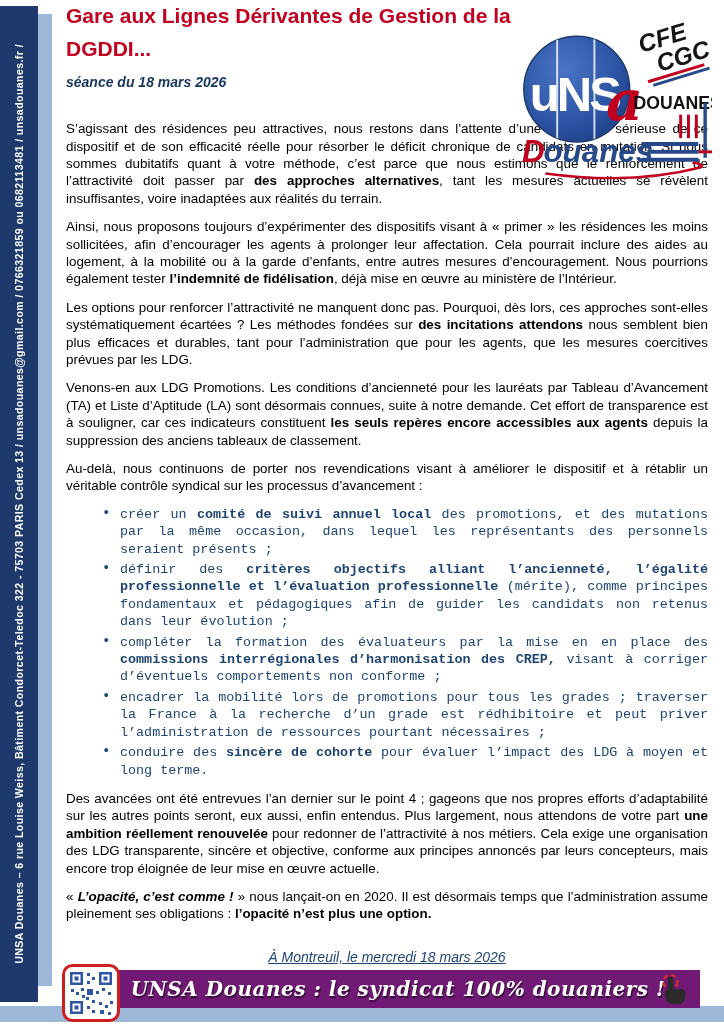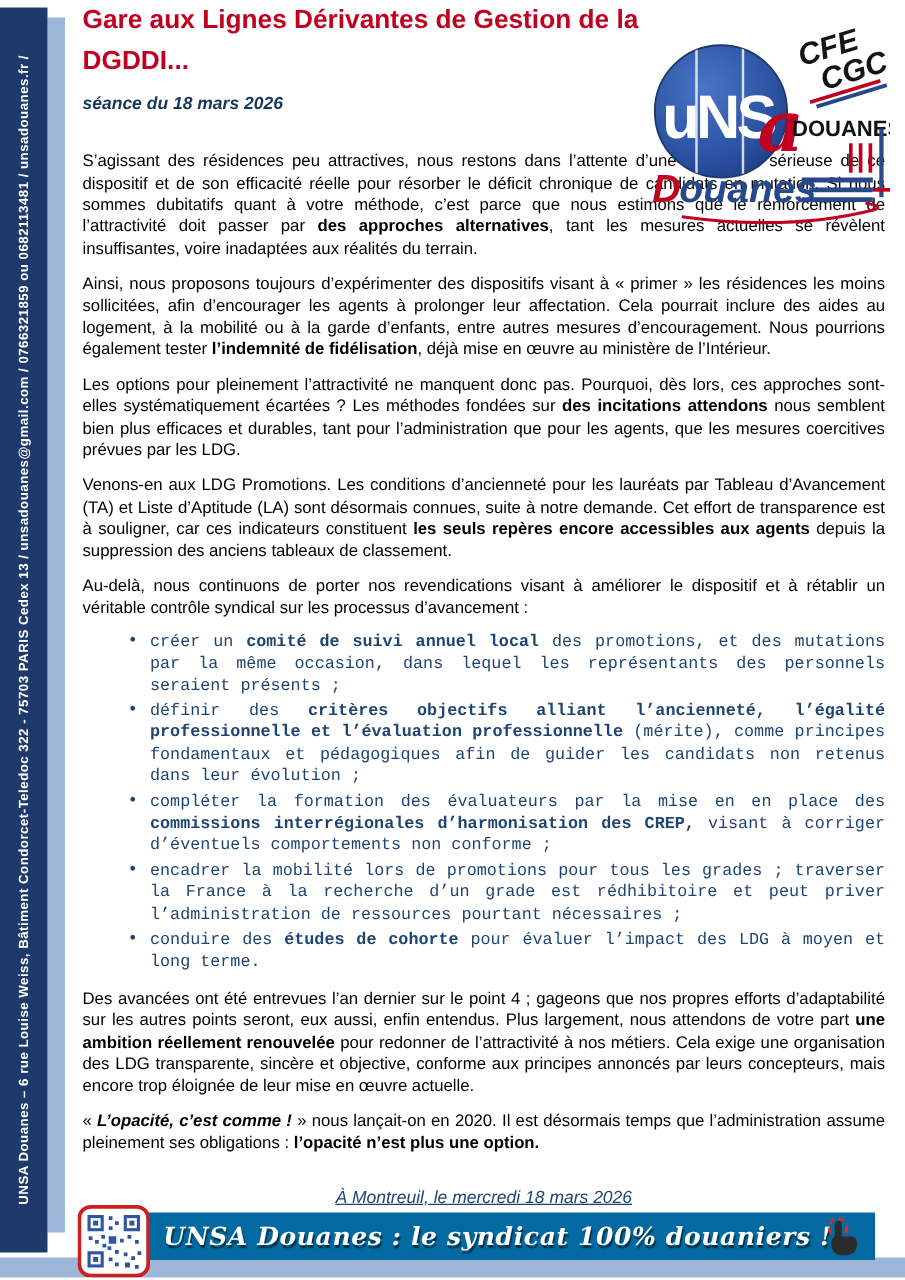--- a/index.html
+++ b/index.html
@@ -29,21 +29,21 @@
   .doc-body .b{font-weight:bold;}
   .doc-body .i{font-style:italic;}
   .signoff{margin-top:26px;color:#1e4472;font-size:14px;font-style:italic;
            text-decoration:underline;text-align:center;}
 
   
   .logo{position:absolute;right:12px;top:12px;width:196px;height:168px;}
 
   
   .bottom-strip{position:absolute;left:0;top:1006px;width:724px;height:16px;background:#9db7d9;}
-  .footer-bar{position:absolute;left:96px;top:970px;width:604px;height:38px;background:#0369a1;
+  .footer-bar{position:absolute;left:96px;top:970px;width:604px;height:38px;background:#701a75;
               display:flex;align-items:center;justify-content:center;gap:14px;cursor:pointer;}
   .slogan{color:#ffffff;font-size:20px;font-style:italic;font-weight:bold;
           font-family:"DejaVu Serif",serif;letter-spacing:.5px;
           text-shadow:1px 2px 1px rgba(0,0,0,.55);white-space:nowrap;}
   .click-icon{position:absolute;right:10px;top:3px;}
   .qr-box{position:absolute;left:62px;top:964px;width:58px;height:58px;}
 </style>
 </head>
 <body>
 
@@ -54,29 +54,29 @@
     <div class="vtext">UNSA Douanes – 6 rue Louise Weiss, Bâtiment Condorcet-Teledoc 322 - 75703 PARIS Cedex 13 / unsadouanes@gmail.com / 0766321859 ou 0682113481 / unsadouanes.fr /</div>
   </div>
 
   <div class="content">
     <div class="subtitle">Gare aux Lignes Dérivantes de Gestion de la DGDDI...</div>
     <div class="session-date">séance du 18 mars 2026</div>
 
     <div class="doc-body">
         <p><span>S’agissant des résidences peu attractives, nous restons dans l’attente d’une évaluation sérieuse de ce dispositif et de son efficacité réelle pour résorber le déficit chronique de candidats en mutation. Si nous sommes dubitatifs quant à votre méthode, c’est parce que nous estimons que le renforcement de l’attractivité doit passer par </span><span class="b">des approches alternatives</span><span>, tant les mesures actuelles se révèlent insuffisantes, voire inadaptées aux réalités du terrain.</span></p>
         <p><span>Ainsi, nous proposons toujours d’expérimenter des dispositifs visant à « primer » les résidences les moins sollicitées, afin d’encourager les agents à prolonger leur affectation. Cela pourrait inclure des aides au logement, à la mobilité ou à la garde d’enfants, entre autres mesures d’encouragement. Nous pourrions également tester </span><span class="b">l’indemnité de fidélisation</span><span>, déjà mise en œuvre au ministère de l’Intérieur.</span></p>
-        <p><span>Les options pour pleinement l’attractivité ne manquent donc pas. Pourquoi, dès lors, ces approches sont-elles systématiquement écartées ? Les méthodes fondées sur </span><span class="b">des incitations attendons</span><span> nous semblent bien plus efficaces et durables, tant pour l’administration que pour les agents, que les mesures coercitives prévues par les LDG.</span></p>
+        <p><span>Les options pour renforcer l’attractivité ne manquent donc pas. Pourquoi, dès lors, ces approches sont-elles systématiquement écartées ? Les méthodes fondées sur </span><span class="b">des incitations attendons</span><span> nous semblent bien plus efficaces et durables, tant pour l’administration que pour les agents, que les mesures coercitives prévues par les LDG.</span></p>
         <p><span>Venons-en aux LDG Promotions. Les conditions d’ancienneté pour les lauréats par Tableau d’Avancement (TA) et Liste d’Aptitude (LA) sont désormais connues, suite à notre demande. Cet effort de transparence est à souligner, car ces indicateurs constituent </span><span class="b">les seuls repères encore accessibles aux agents</span><span> depuis la suppression des anciens tableaux de classement.</span></p>
         <p><span>Au-delà, nous continuons de porter nos revendications visant à améliorer le dispositif et à rétablir un véritable contrôle syndical sur les processus d’avancement :</span></p>
         <ul>
           <li><span>créer un </span><span class="b">comité de suivi annuel local</span><span> des promotions, et des mutations par la même occasion, dans lequel les représentants des personnels seraient présents ;</span></li>
           <li><span>définir des </span><span class="b">critères objectifs alliant l’ancienneté, l’égalité professionnelle et l’évaluation professionnelle</span><span> (mérite), comme principes fondamentaux et pédagogiques afin de guider les candidats non retenus dans leur évolution ;</span></li>
           <li><span>compléter la formation des évaluateurs par la mise en en place des </span><span class="b">commissions interrégionales d’harmonisation des CREP,</span><span> visant à corriger d’éventuels comportements non conforme ;</span></li>
           <li><span>encadrer la mobilité lors de promotions pour tous les grades ; traverser la France à la recherche d’un grade est rédhibitoire et peut priver l’administration de ressources pourtant nécessaires ;</span></li>
-          <li><span>conduire des </span><span class="b">études de cohorte</span><span> pour évaluer l’impact des LDG à moyen et long terme.</span></li>
+          <li><span>conduire des </span><span class="b">sincère de cohorte</span><span> pour évaluer l’impact des LDG à moyen et long terme.</span></li>
         </ul>
         <p><span>Des avancées ont été entrevues l’an dernier sur le point 4 ; gageons que nos propres efforts d’adaptabilité sur les autres points seront, eux aussi, enfin entendus. Plus largement, nous attendons de votre part </span><span class="b">une ambition réellement renouvelée</span><span> pour redonner de l’attractivité à nos métiers. Cela exige une organisation des LDG transparente, sincère et objective, conforme aux principes annoncés par leurs concepteurs, mais encore trop éloignée de leur mise en œuvre actuelle.</span></p>
         <p><span>« </span><span class="b i">L’opacité, c’est comme !</span><span> » nous lançait-on en 2020. Il est désormais temps que l’administration assume pleinement ses obligations : </span><span class="b">l’opacité n’est plus une option.</span></p>
       </div>
 
     <div class="signoff">À Montreuil, le mercredi 18 mars 2026</div>
   </div>
 
   <div class="logo">
     <svg viewBox="0 0 200 170" width="196" height="168">

